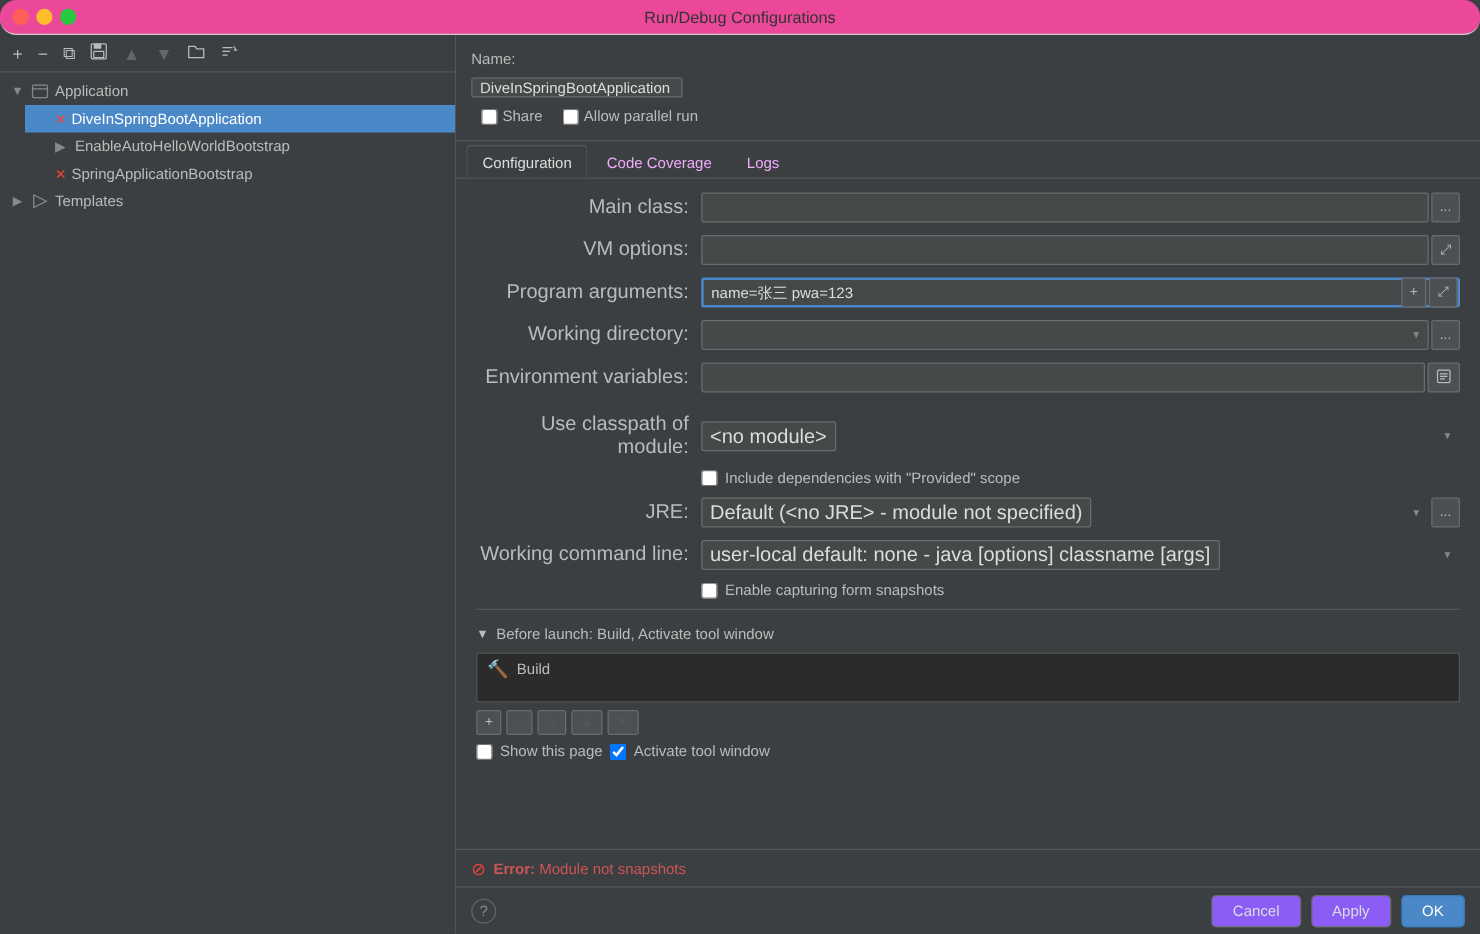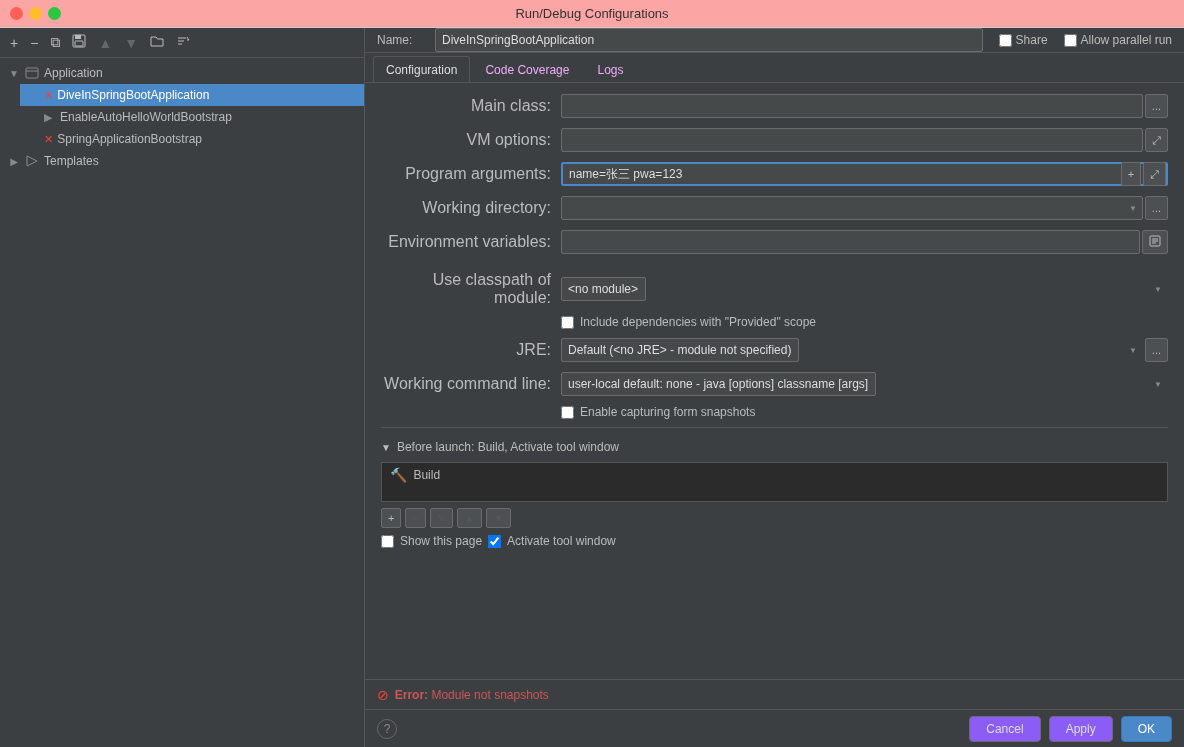--- a/index.html
+++ b/index.html
@@ -7,27 +7,28 @@
       font-family: -apple-system, BlinkMacSystemFont, "Helvetica Neue", Arial, sans-serif;
       font-size: 12px;
       background: #3c3f41;
       width: 1184px;
       height: 747px;
       overflow: hidden;
     }
 
     
     .title-bar {
-      background: #fca5a5;
+      background: #ec4899;
       height: 28px;
       display: flex;
       align-items: center;
       justify-content: center;
       position: relative;
       border-bottom: 1px solid #ccc;
+      border-radius: 13px;
     }
     .title-bar-buttons {
       position: absolute;
       left: 10px;
       display: flex;
       gap: 6px;
       align-items: center;
     }
     .tb-btn {
       width: 13px;
@@ -132,24 +133,25 @@
     .right-panel {
       flex: 1;
       background: #3c3f41;
       display: flex;
       flex-direction: column;
     }
 
     
     .name-row {
       display: flex;
-      align-items: center;
-      padding: 0 12px;
+      align-items: flex-start;
+      padding: 12px 12px;
       gap: 8px;
       border-bottom: 1px solid #555;
+      flex-direction: column;
     }
     .name-label {
       color: #bbb;
       font-size: 12px;
       width: 50px;
     }
     .name-input {
       flex: 1;
       height: 24px;
       background: #45494a;
@@ -259,21 +261,21 @@
       border-radius: 2px;
       height: 24px;
     }
 
     .form-select {
       flex: 1;
       height: 24px;
       background: #45494a;
       border: 1px solid #6b6b6b;
       color: #ddd;
-      font-size: 12px;
+      font-size: 16px;
       padding: 0 6px;
       border-radius: 2px;
       outline: none;
       appearance: none;
       cursor: pointer;
     }
 
     .select-wrapper {
       flex: 1;
       position: relative;

